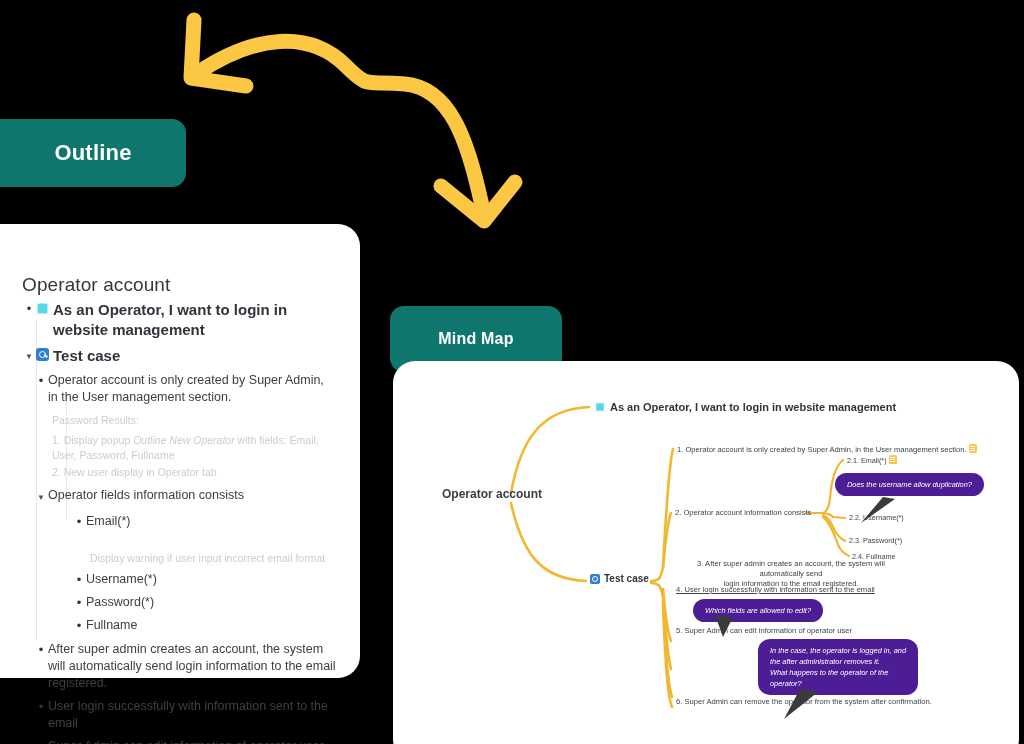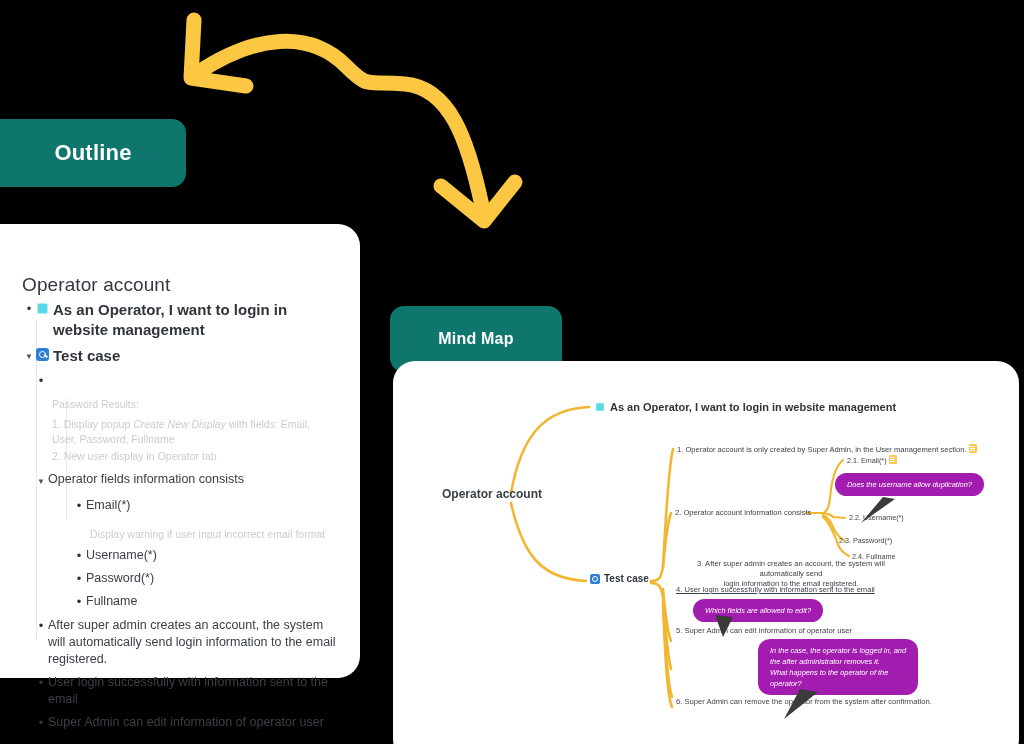--- a/index.html
+++ b/index.html
@@ -89,21 +89,21 @@
   .mm-icon-sq{display:inline-block;width:10px;height:10px;border-radius:2px;position:relative;flex:0 0 10px;}
   .mm-icon-sq.cyan{background:#5ad7e6;box-shadow:inset 0 0 0 1.2px #ffffff;}
   .mm-icon-sq.blue{background:#2c7fd4;}
   .mm-icon-sq.blue::after{
     content:"";position:absolute;left:2px;top:2px;width:4px;height:4px;
     border:1.2px solid #ffffff;border-radius:50%;
   }
 
   
   .tip{
-    position:absolute;background:#a21caf;color:#ffffff;border-radius:12px;
+    position:absolute;background:#4c1d95;color:#ffffff;border-radius:12px;
     font-size:7.4px;font-style:italic;line-height:11px;padding:6px 12px;
   }
   .tip .tail{position:absolute;width:0;height:0;}
 </style>
 </head>
 <body>
 
 <div class="stage">
 
   <svg id="arrow-svg" viewBox="0 0 380 230">
@@ -139,40 +139,41 @@
         </div>
 
         <div class="ol-row lvl1" style="margin-top:6px;">
           <span class="tw">▼</span>
           <span class="icon-sq blue"></span>
           <span class="t-h1">Test case</span>
         </div>
 
         <div class="ol-row lvl2" style="margin-top:6px;">
           <span class="dot">•</span>
+          <span class="t-n">Operator account is only created by Super Admin, in the User management section.</span>
         </div>
         <div class="ol-row lvl3" style="margin-top:7px;">
           <span class="t-muted">Password Results:</span>
         </div>
         <div class="ol-row lvl3" style="margin-top:5px;">
-          <span class="t-muted"><span>1. Display popup </span><em>Create New Display</em><span> with fields: Email, User, Password, Fullname</span></span>
+          <span class="t-muted"><span>1. Display popup </span><em>Outline New Operator</em><span> with fields: Email, User, Password, Fullname</span></span>
         </div>
         <div class="ol-row lvl3">
           <span class="t-muted">2. New user display in Operator tab</span>
         </div>
 
         <div class="ol-row lvl2" style="margin-top:7px;">
           <span class="tw">▼</span>
           <span class="t-n">Operator fields information consists</span>
         </div>
         <div class="ol-row lvl4" style="margin-top:6px;">
           <span class="dot">•</span>
           <span class="t-n">Email(*)</span>
         </div>
-        <div class="ol-row" style="padding-left:90px;margin-top:12px;">
+        <div class="ol-row" style="padding-left:90px;margin-top:20px;">
           <span class="t-muted">Display warning if user input incorrect email format</span>
         </div>
         <div class="ol-row lvl4" style="margin-top:5px;">
           <span class="dot">•</span>
           <span class="t-n">Username(*)</span>
         </div>
         <div class="ol-row lvl4" style="margin-top:5px;">
           <span class="dot">•</span>
           <span class="t-n">Password(*)</span>
         </div>
@@ -253,21 +254,21 @@
       <span>2. Operator account information consists</span>
     </div>
 
     <div class="mm-node mm-l2" style="left:454px;top:94px;">
       <span>2.1. Email(*)</span>
       <span class="note-icon"></span>
     </div>
     <div class="mm-node mm-l2" style="left:456px;top:152px;">
       <span>2.2. Username(*)</span>
     </div>
-    <div class="mm-node mm-l2" style="left:446px;top:175px;">
+    <div class="mm-node mm-l2" style="left:456px;top:175px;">
       <span>2.3. Password(*)</span>
     </div>
     <div class="mm-node mm-l2" style="left:459px;top:191px;">
       <span>2.4. Fullname</span>
     </div>
 
     <div class="mm-node mm-l1 mm-wrap" style="left:283px;top:198px;width:230px;">
       <span>3. After super admin creates an account, the system will automatically send</span><br>
       <span>login information to the email registered.</span>
     </div>

